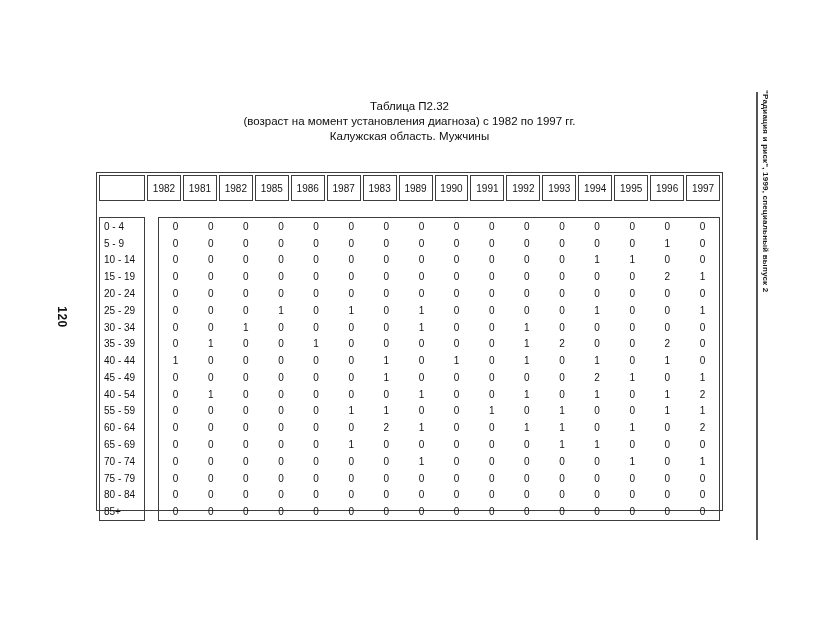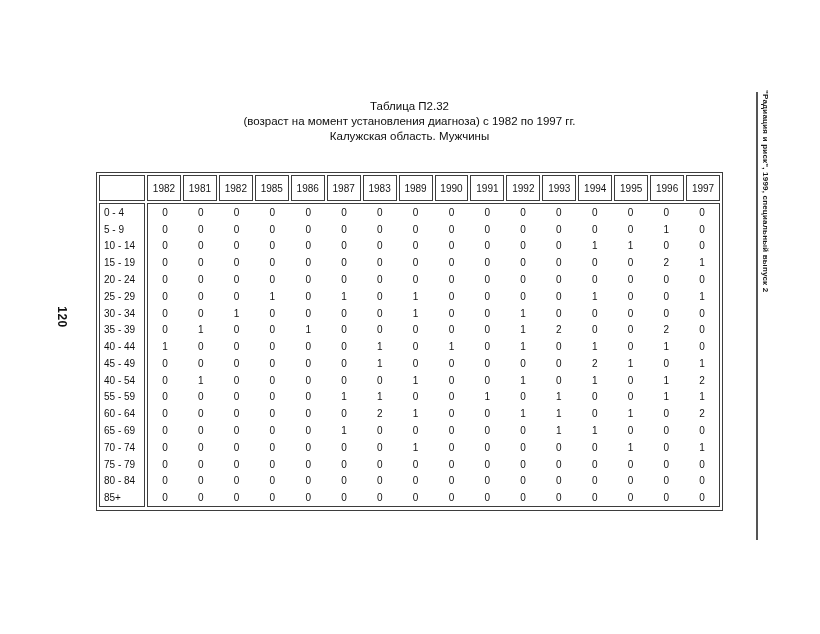--- a/index.html
+++ b/index.html
@@ -63,24 +63,24 @@
     box-sizing: border-box;
     border: 1px solid #3d3d3d;
     display: flex;
     align-items: center;
     justify-content: center;
     font-size: 10px;
     color: #151515;
     background: #ffffff;
   }
   .tbody {
-    margin-top: 2px;
+    margin-top: 16px;
     display: grid;
     grid-template-columns: 46px 1fr;
-    gap: 2px;
+    gap: 13px;
     height: 304px;
   }
   .labels-col {
     box-sizing: border-box;
     border: 1px solid #3d3d3d;
     display: grid;
     grid-template-rows: repeat(18, 1fr);
     align-items: center;
     padding-left: 4px;
     font-size: 10px;

